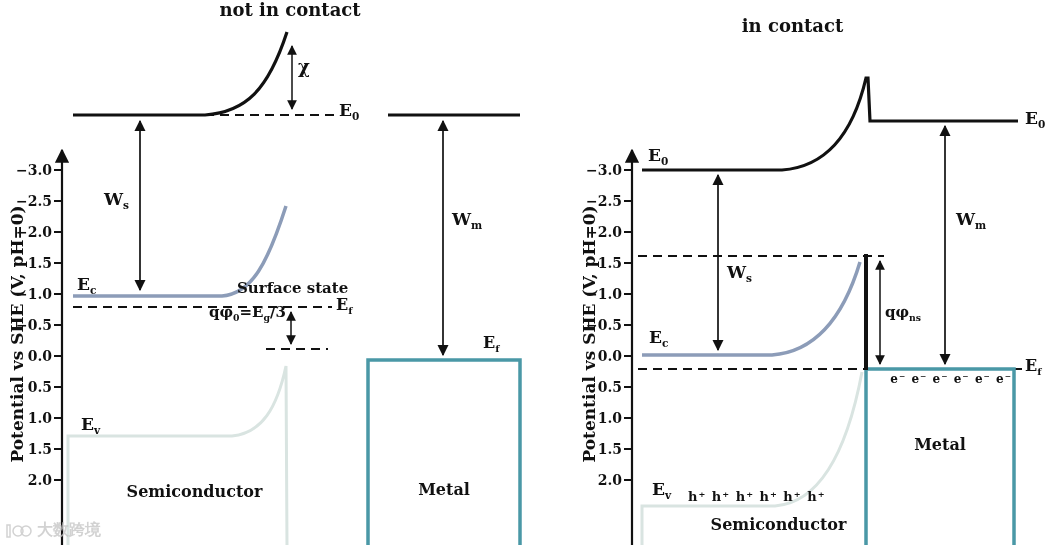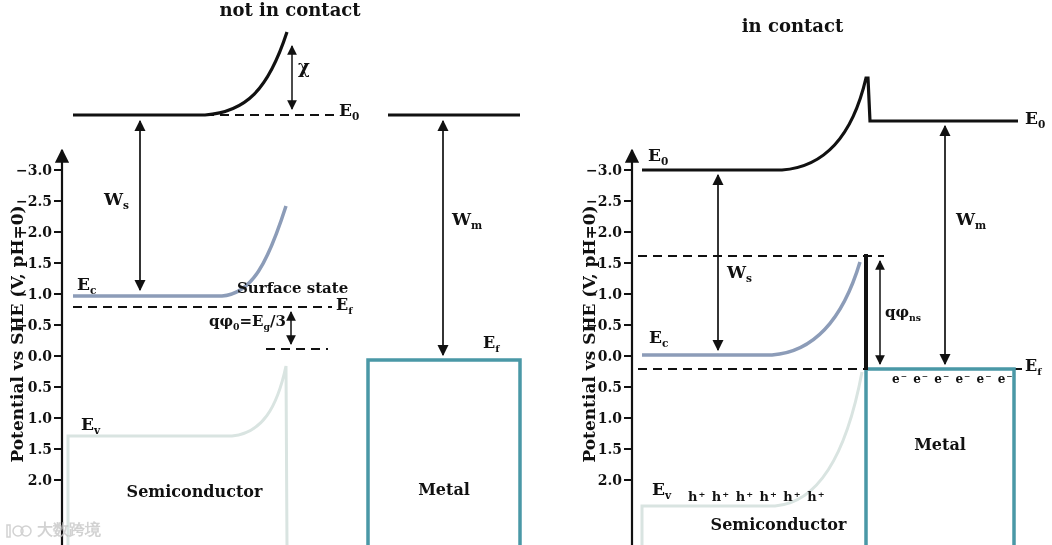--- a/index.html
+++ b/index.html
@@ -16,21 +16,21 @@
   .small { font-size:15px; }
   .zone  { font-size:16px; text-align:center; }
   .tick {
     position:absolute; width:40px; text-align:right;
     font-size:14px; font-weight:bold; line-height:16px;
   }
   .vlabel {
     position:absolute; white-space:nowrap; font-weight:bold; font-size:17px;
     transform: translate(-50%,-50%) rotate(-90deg);
   }
-  .carriers { font-size:12px; text-align:left; letter-spacing:1px;margin-left:16px; }
+  .carriers { font-size:12px; text-align:right; letter-spacing:1px; }
   .holes { font-size:13px; letter-spacing:1px; }
   .watermark {
     position:absolute; left:6px; top:520px; display:flex; align-items:center; gap:5px;
     color:#c3c3c3; opacity:0.75; font-size:16px; font-weight:bold;
     font-family:"DejaVu Sans","Liberation Sans",sans-serif;
   }
 </style>
 </head>
 <body>
 
@@ -94,21 +94,21 @@
   <div class="lbl" style="left:104px;top:190px;">
     <span>W</span><sub>s</sub>
   </div>
   <div class="lbl" style="left:77px;top:275px;">
     <span>E</span><sub>c</sub>
   </div>
   <div class="lbl small" style="left:237px;top:280px;">Surface state</div>
   <div class="lbl" style="left:336px;top:296px;font-size:16px;">
     <span>E</span><sub>f</sub>
   </div>
-  <div class="lbl small" style="left:188px;top:313px;width:98px;text-align:right;">
+  <div class="lbl small" style="left:188px;top:304px;width:98px;text-align:right;">
     <span>qφ</span><sub>0</sub><span>=E</span><sub>g</sub><span>/3</span>
   </div>
   <div class="lbl" style="left:81px;top:415px;">
     <span>E</span><sub>v</sub>
   </div>
   <div class="lbl zone" style="left:112px;top:483px;width:165px;">Semiconductor</div>
   <div class="lbl zone" style="left:394px;top:481px;width:100px;">Metal</div>
   <div class="lbl" style="left:452px;top:210px;">
     <span>W</span><sub>m</sub>
   </div>

